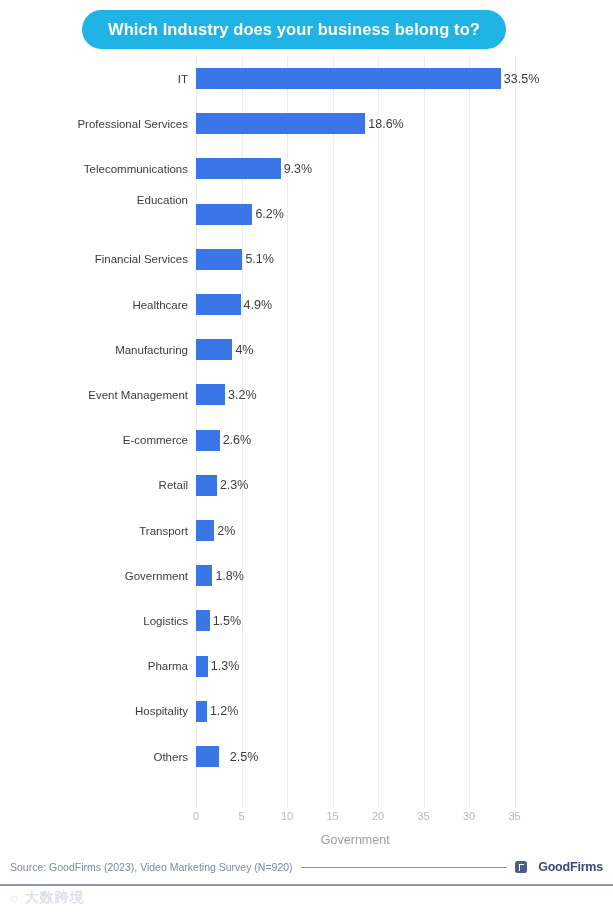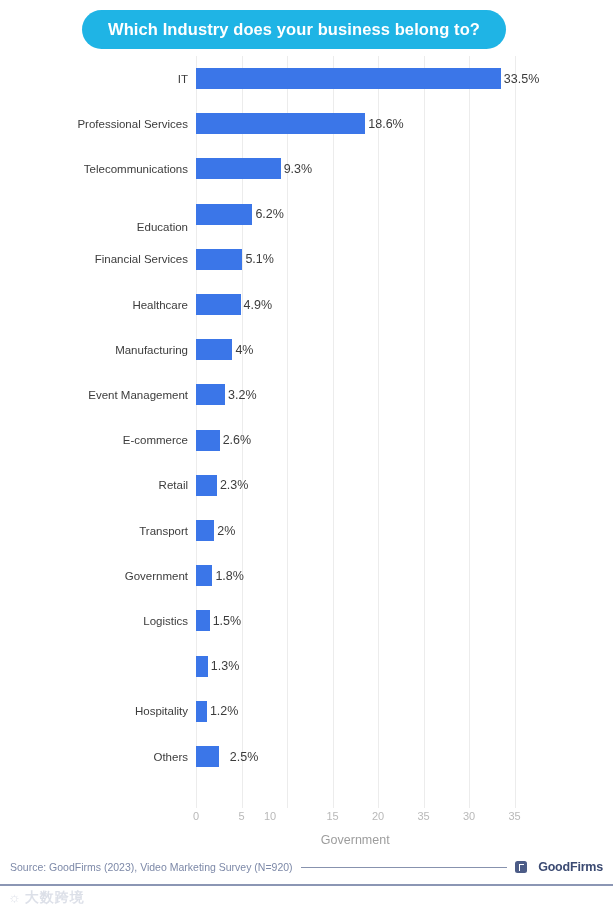--- a/index.html
+++ b/index.html
@@ -227,30 +227,31 @@
 <div id="chart-card">
 
   <div id="title-wrap">
     <div id="title-pill">Which Industry does your business belong to?</div>
   </div>
 
   <div id="cat-labels">
       <div class="cat-label" style="top: 0px;">IT</div>
       <div class="cat-label" style="top: 45.2px;">Professional Services</div>
       <div class="cat-label" style="top: 90.4px;">Telecommunications</div>
-      <div class="cat-label" style="top: 148px;">Education</div>
+      <div class="cat-label" style="top: 121px;">Education</div>
       <div class="cat-label" style="top: 180.8px;">Financial Services</div>
       <div class="cat-label" style="top: 226px;">Healthcare</div>
       <div class="cat-label" style="top: 271.2px;">Manufacturing</div>
       <div class="cat-label" style="top: 316.4px;">Event Management</div>
       <div class="cat-label" style="top: 361.6px;">E-commerce</div>
       <div class="cat-label" style="top: 406.8px;">Retail</div>
       <div class="cat-label" style="top: 497.2px;">Government</div>
       <div class="cat-label" style="top: 452px;">Transport</div>
       <div class="cat-label" style="top: 542.4px;">Logistics</div>
+      <div class="cat-label" style="top: 587.6px;">Pharma</div>
       <div class="cat-label" style="top: 632.8px;">Hospitality</div>
       <div class="cat-label" style="top: 678px;">Others</div>
     </div>
 
   <div id="plot-area">
     <div id="gridlines">
         <div class="gridline" style="left: 0px;"></div>
         <div class="gridline" style="left: 45.5px;"></div>
         <div class="gridline" style="left: 91px;"></div>
         <div class="gridline" style="left: 136.5px;"></div>
@@ -323,21 +324,21 @@
         <div class="bar-row" style="top: 678px;">
           <div class="bar" style="width: 22.75px;"></div>
           <span class="bar-value wide-gap">2.5%</span>
         </div>
       </div>
   </div>
 
   <div id="x-ticks">
       <span class="x-tick" style="left: 0px;">0</span>
       <span class="x-tick" style="left: 45.5px;">5</span>
-      <span class="x-tick" style="left: 74px;">10</span>
+      <span class="x-tick" style="left: 91px;">10</span>
       <span class="x-tick" style="left: 136.5px;">15</span>
       <span class="x-tick" style="left: 182px;">20</span>
       <span class="x-tick" style="left: 227.5px;">35</span>
       <span class="x-tick" style="left: 273px;">30</span>
       <span class="x-tick" style="left: 318.5px;">35</span>
     </div>
   <div id="x-axis-title">Government</div>
 
   <div id="footer">
     <span id="footer-source">Source: GoodFirms (2023), Video Marketing Survey (N=920)</span>

